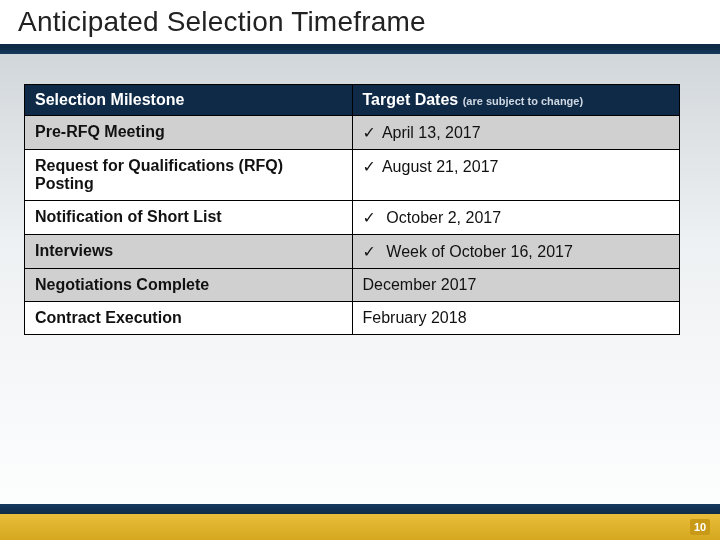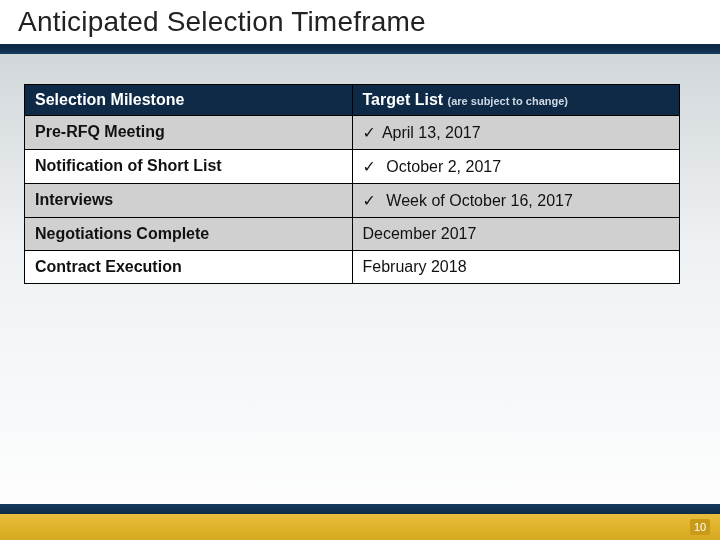--- a/index.html
+++ b/index.html
@@ -76,49 +76,53 @@
     height: 10px;
     background: linear-gradient(180deg,#16395f 0%, #0e2a47 100%);
   }
   .page-num {
     position: absolute;
     right: 10px;
     bottom: 5px;
     background: #c99a18;
     color: #fff;
     font-size: 11px;
-    font-weight: normal;
+    font-weight: bold;
     width: 20px;
     height: 16px;
     line-height: 16px;
     text-align: center;
     border-radius: 2px;
   }
 </style>
 </head>
 <body>
 
 <div class="title-bar">Anticipated Selection Timeframe</div>
 <div class="title-stripe"></div>
 
 <div class="content">
   <table class="milestones">
     <thead>
       <tr>
         <th>Selection Milestone</th>
         <th>
-          <span>Target List</span>
+          <span>Target Dates</span>
           <span class="sub">(are subject to change)</span>
         </th>
       </tr>
     </thead>
     <tbody id="milestones-body">
         <tr class="alt">
           <td class="m">Pre-RFQ Meeting</td>
           <td><span class="check">✓</span><span>April 13, 2017</span></td>
+        </tr>
+        <tr>
+          <td class="m">Request for Qualifications (RFQ) Posting</td>
+          <td><span class="check">✓</span><span>August 21, 2017</span></td>
         </tr>
         <tr>
           <td class="m">Notification of Short List</td>
           <td><span class="check">✓</span><span> October 2, 2017</span></td>
         </tr>
         <tr class="alt">
           <td class="m">Interviews</td>
           <td><span class="check">✓</span><span> Week of October 16, 2017</span></td>
         </tr>
         <tr class="alt">

